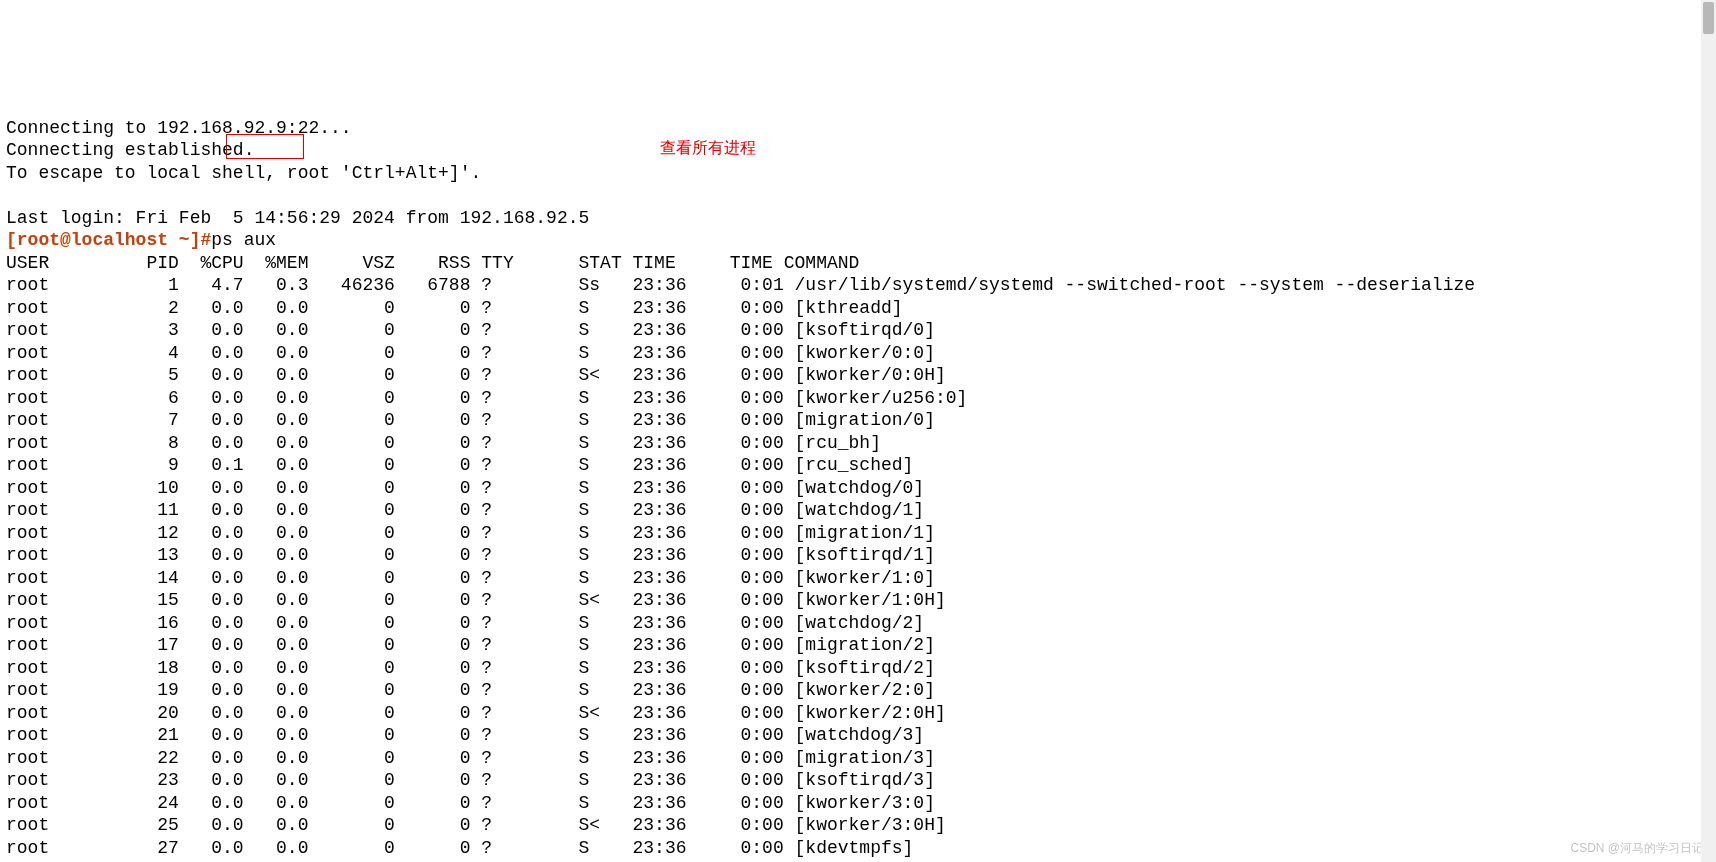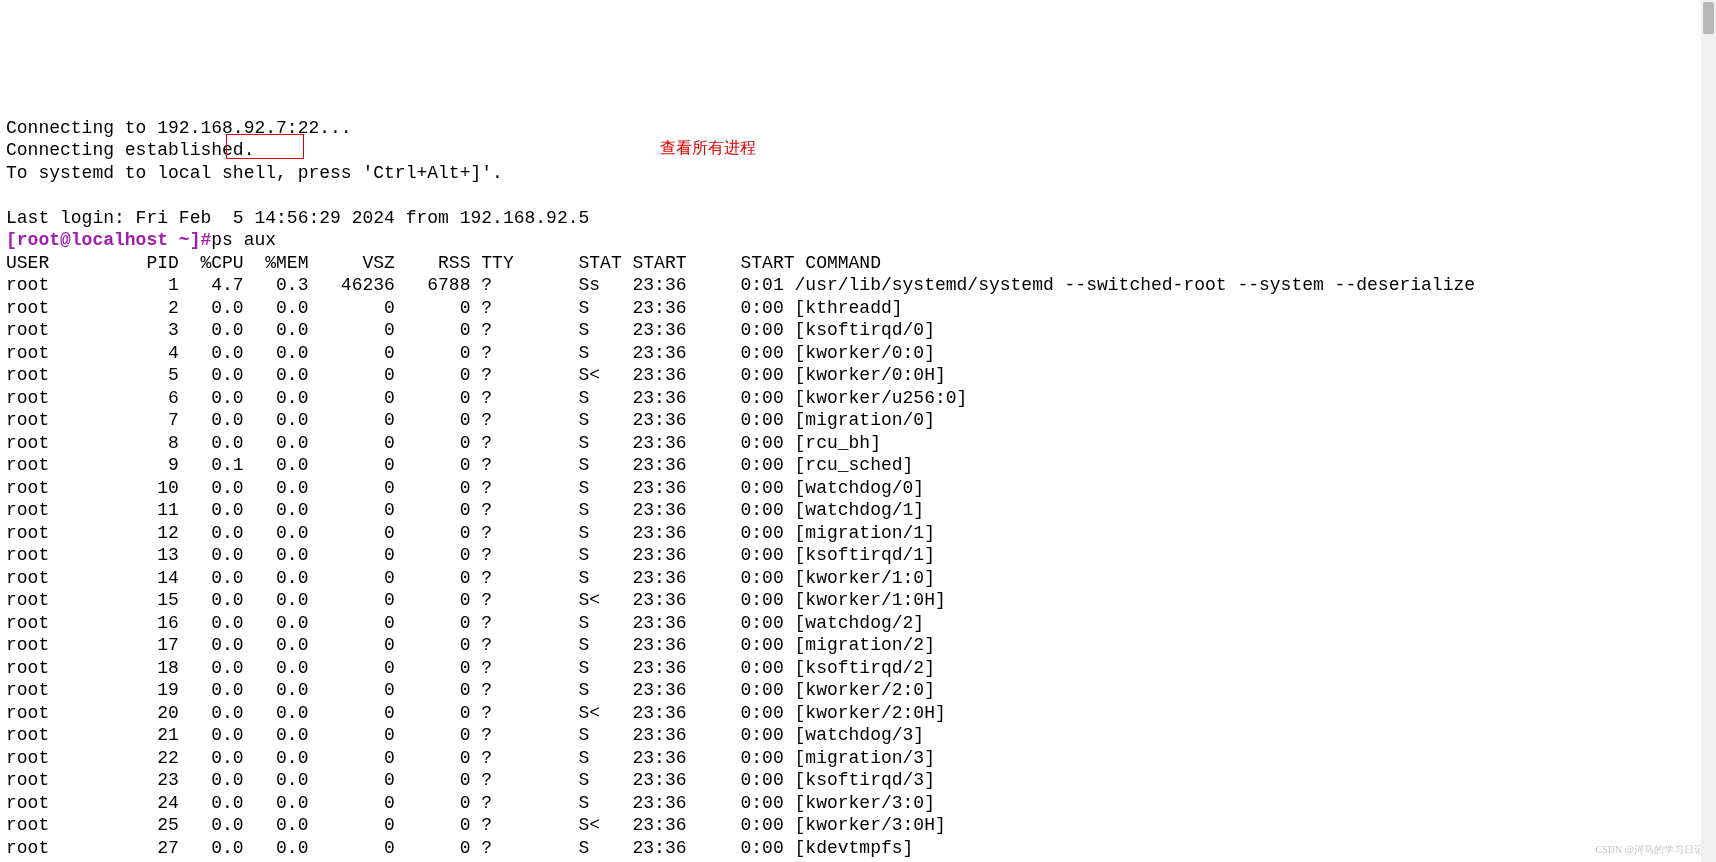--- a/index.html
+++ b/index.html
@@ -7,57 +7,57 @@
       font-family: "Courier New", monospace;
       font-size: 18px;
       line-height: 1.25;
       white-space: pre;
       background: #fff;
       color: #000;
       padding: 4px 6px;
       position: relative;
       overflow: hidden;
     }
-    .prompt { color: #a21caf; font-weight: bold; }
+    .prompt { color: #c2410c; font-weight: bold; }
     .cmd-box {
       position: absolute;
       border: 1px solid #d00;
       pointer-events: none;
     }
     .ann { position: absolute; color: #d00; font-family: Liberation Serif, serif; font-size: 16px; }
     .watermark {
       position: fixed;
       bottom: 6px;
       right: 12px;
       color: rgba(0,0,0,0.25);
-      font-family: Liberation Serif, serif;
-      font-size: 10px;
+      font-family: Liberation Sans, sans-serif;
+      font-size: 12px;
     }
     .scroll-track {
       position: fixed; top:0; right:0; width:15px; height:100%;
       background:#f0f0f0;
     }
     .scroll-thumb{
       position:absolute; top:2px; right:2px; width:11px; height:32px;
       background:#b8b8b8; border-radius:2px;
     }
   </style>
 </head>
 <body>
 
 
 
 <div>
-<span>Connecting to 192.168.92.7:22...</span>
+<span>Connecting to 192.168.92.9:22...</span>
 <span>Connecting established.</span>
-<span>To systemd to local shell, press 'Ctrl+Alt+]'.</span>
+<span>To escape to local shell, root 'Ctrl+Alt+]'.</span>
 <span></span>
 <span>Last login: Fri Feb  5 14:56:29 2024 from 192.168.92.5</span>
 <span><span class="prompt">[root@localhost ~]#</span><span>ps aux</span></span>
-<span id="hdr">USER         PID  %CPU  %MEM     VSZ    RSS TTY      STAT START     START COMMAND</span><div id="rows">root           1   4.7   0.3   46236   6788 ?        Ss   23:36     0:01 /usr/lib/systemd/systemd --switched-root --system --deserialize
+<span id="hdr">USER         PID  %CPU  %MEM     VSZ    RSS TTY      STAT TIME     TIME COMMAND</span><div id="rows">root           1   4.7   0.3   46236   6788 ?        Ss   23:36     0:01 /usr/lib/systemd/systemd --switched-root --system --deserialize
 root           2   0.0   0.0       0      0 ?        S    23:36     0:00 [kthreadd]
 root           3   0.0   0.0       0      0 ?        S    23:36     0:00 [ksoftirqd/0]
 root           4   0.0   0.0       0      0 ?        S    23:36     0:00 [kworker/0:0]
 root           5   0.0   0.0       0      0 ?        S&lt;   23:36     0:00 [kworker/0:0H]
 root           6   0.0   0.0       0      0 ?        S    23:36     0:00 [kworker/u256:0]
 root           7   0.0   0.0       0      0 ?        S    23:36     0:00 [migration/0]
 root           8   0.0   0.0       0      0 ?        S    23:36     0:00 [rcu_bh]
 root           9   0.1   0.0       0      0 ?        S    23:36     0:00 [rcu_sched]
 root          10   0.0   0.0       0      0 ?        S    23:36     0:00 [watchdog/0]
 root          11   0.0   0.0       0      0 ?        S    23:36     0:00 [watchdog/1]

